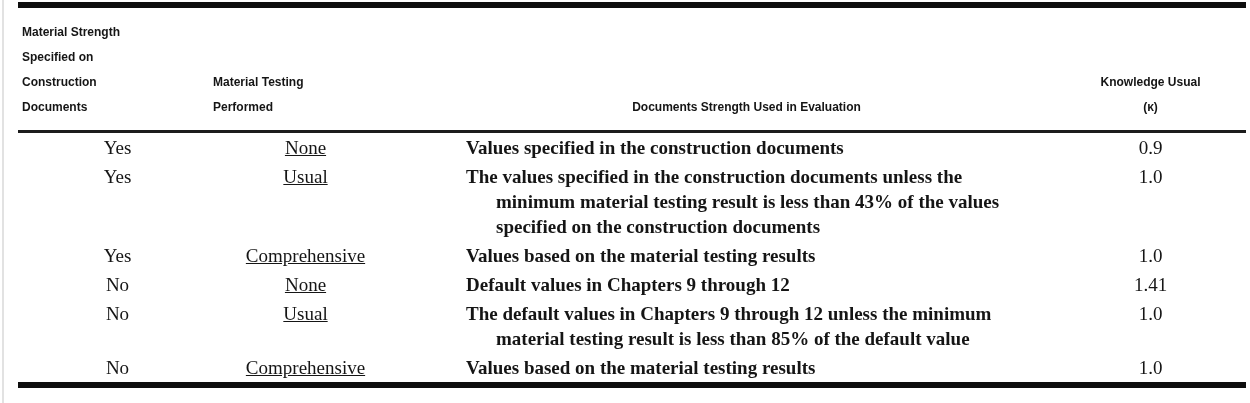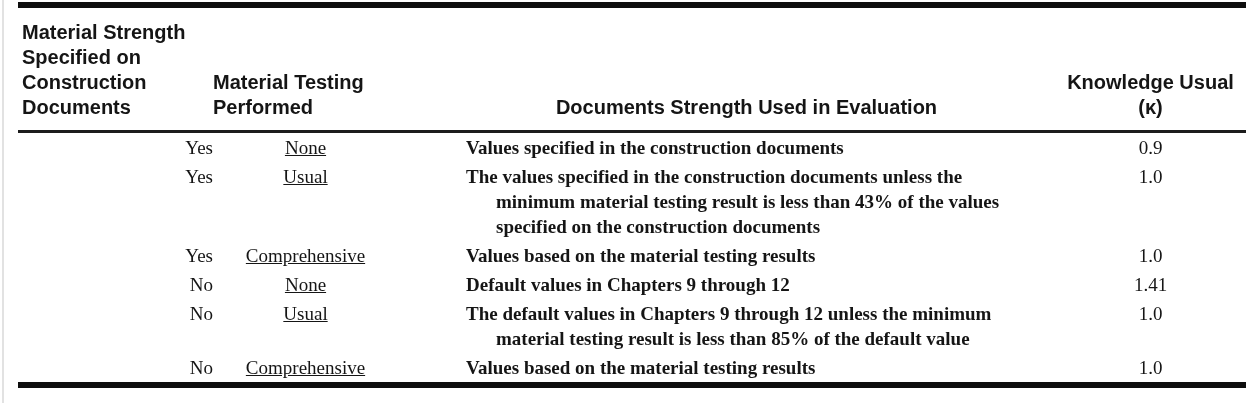--- a/index.html
+++ b/index.html
@@ -28,42 +28,42 @@
     border-bottom: 6px solid #0e0e0e;
   }
   col.c1 { width: 195px; }
   col.c2 { width: 185px; }
   col.c3 { width: 657px; }
   col.c4 { width: 191px; }
 
   th {
     font-family: "Liberation Sans", sans-serif;
     font-weight: bold;
-    font-size: 20px;
+    font-size: 12px;
     line-height: 25px;
     color: #151515;
     vertical-align: bottom;
     border-bottom: 3px solid #1c1c1c;
     padding: 12px 0 10px 0;
     white-space: pre-line;
   }
   th.c1 { text-align: left; padding-left: 4px; }
   th.c2 { text-align: left; }
   th.c3 { text-align: center; padding-left: 40px; }
   th.c4 { text-align: center; }
 
   td {
     font-family: "Liberation Serif", serif;
     font-size: 19px;
     line-height: 25px;
     color: #151515;
     vertical-align: top;
     padding: 2px 0;
   }
-  td.c1 { text-align: right; padding-left: 4px; margin-left: 37px; }
+  td.c1 { text-align: center; padding-left: 4px; margin-left: 37px; }
   td.c2 { text-align: center; text-decoration: underline; }
   td.c3 {
     text-align: left;
     padding-left: 98px;
     text-indent: -30px;
     white-space: pre;
     font-weight: bold;
   }
   td.c4 { text-align: center; }
 </style>

